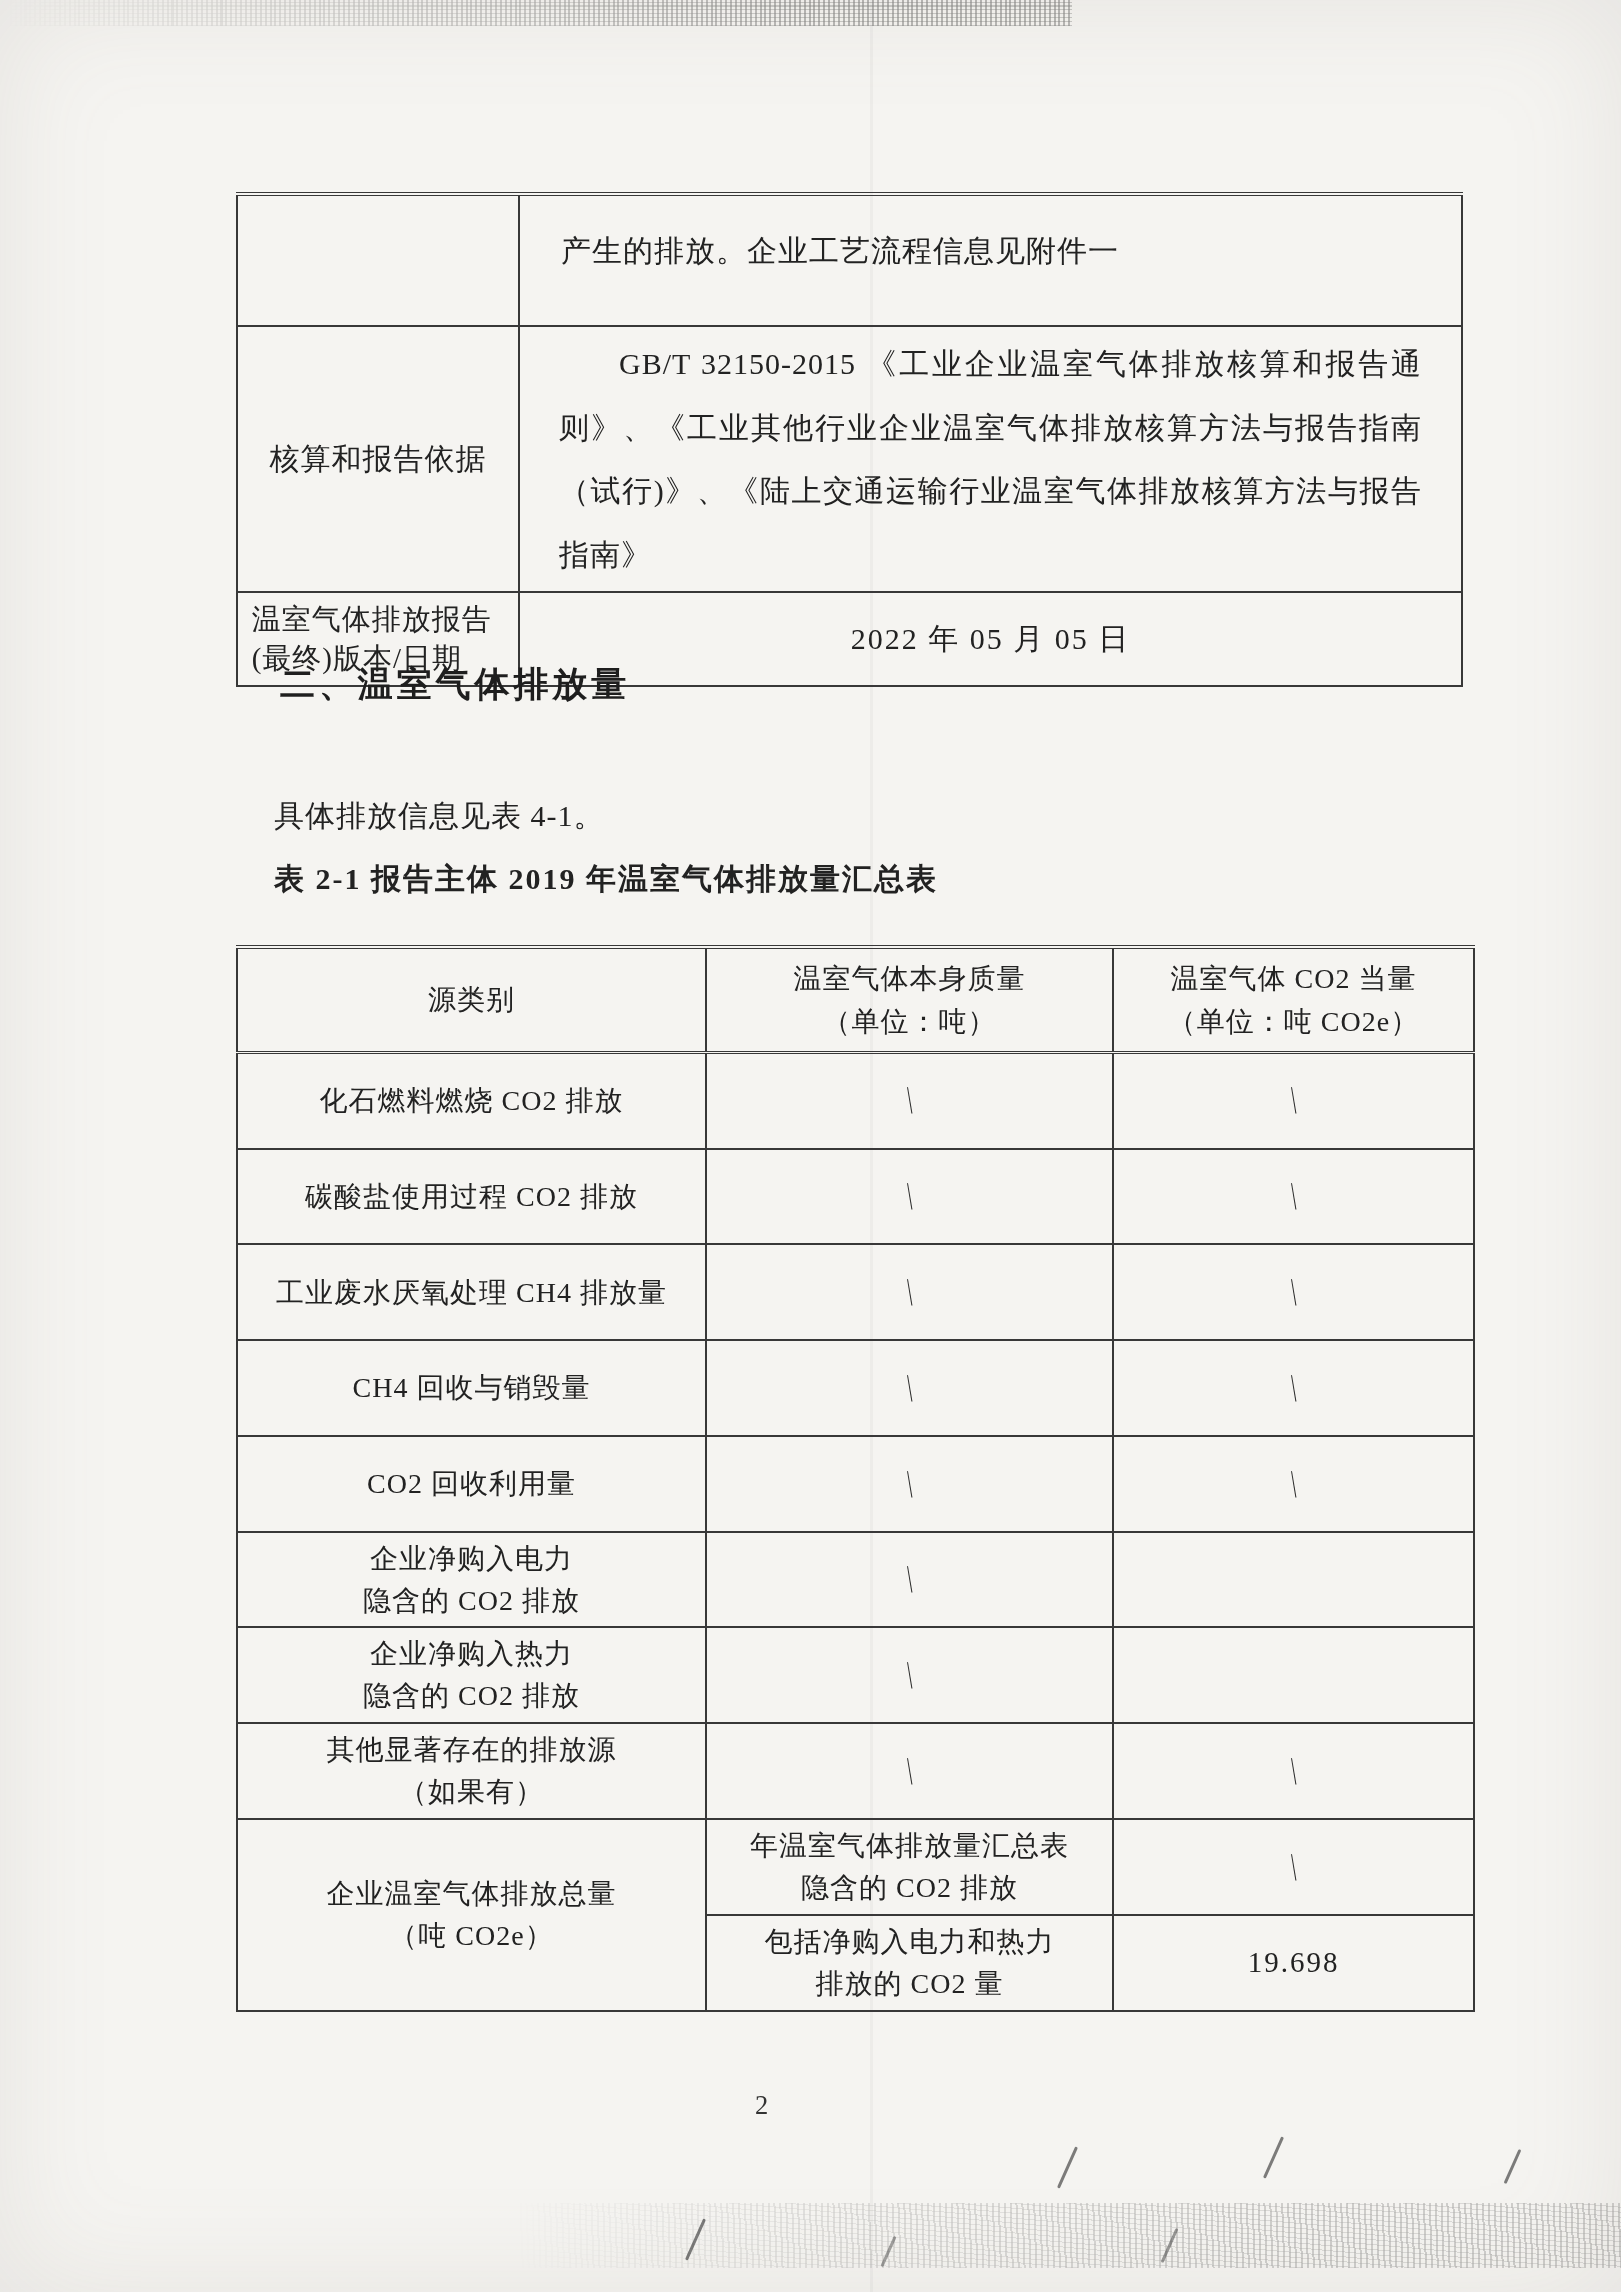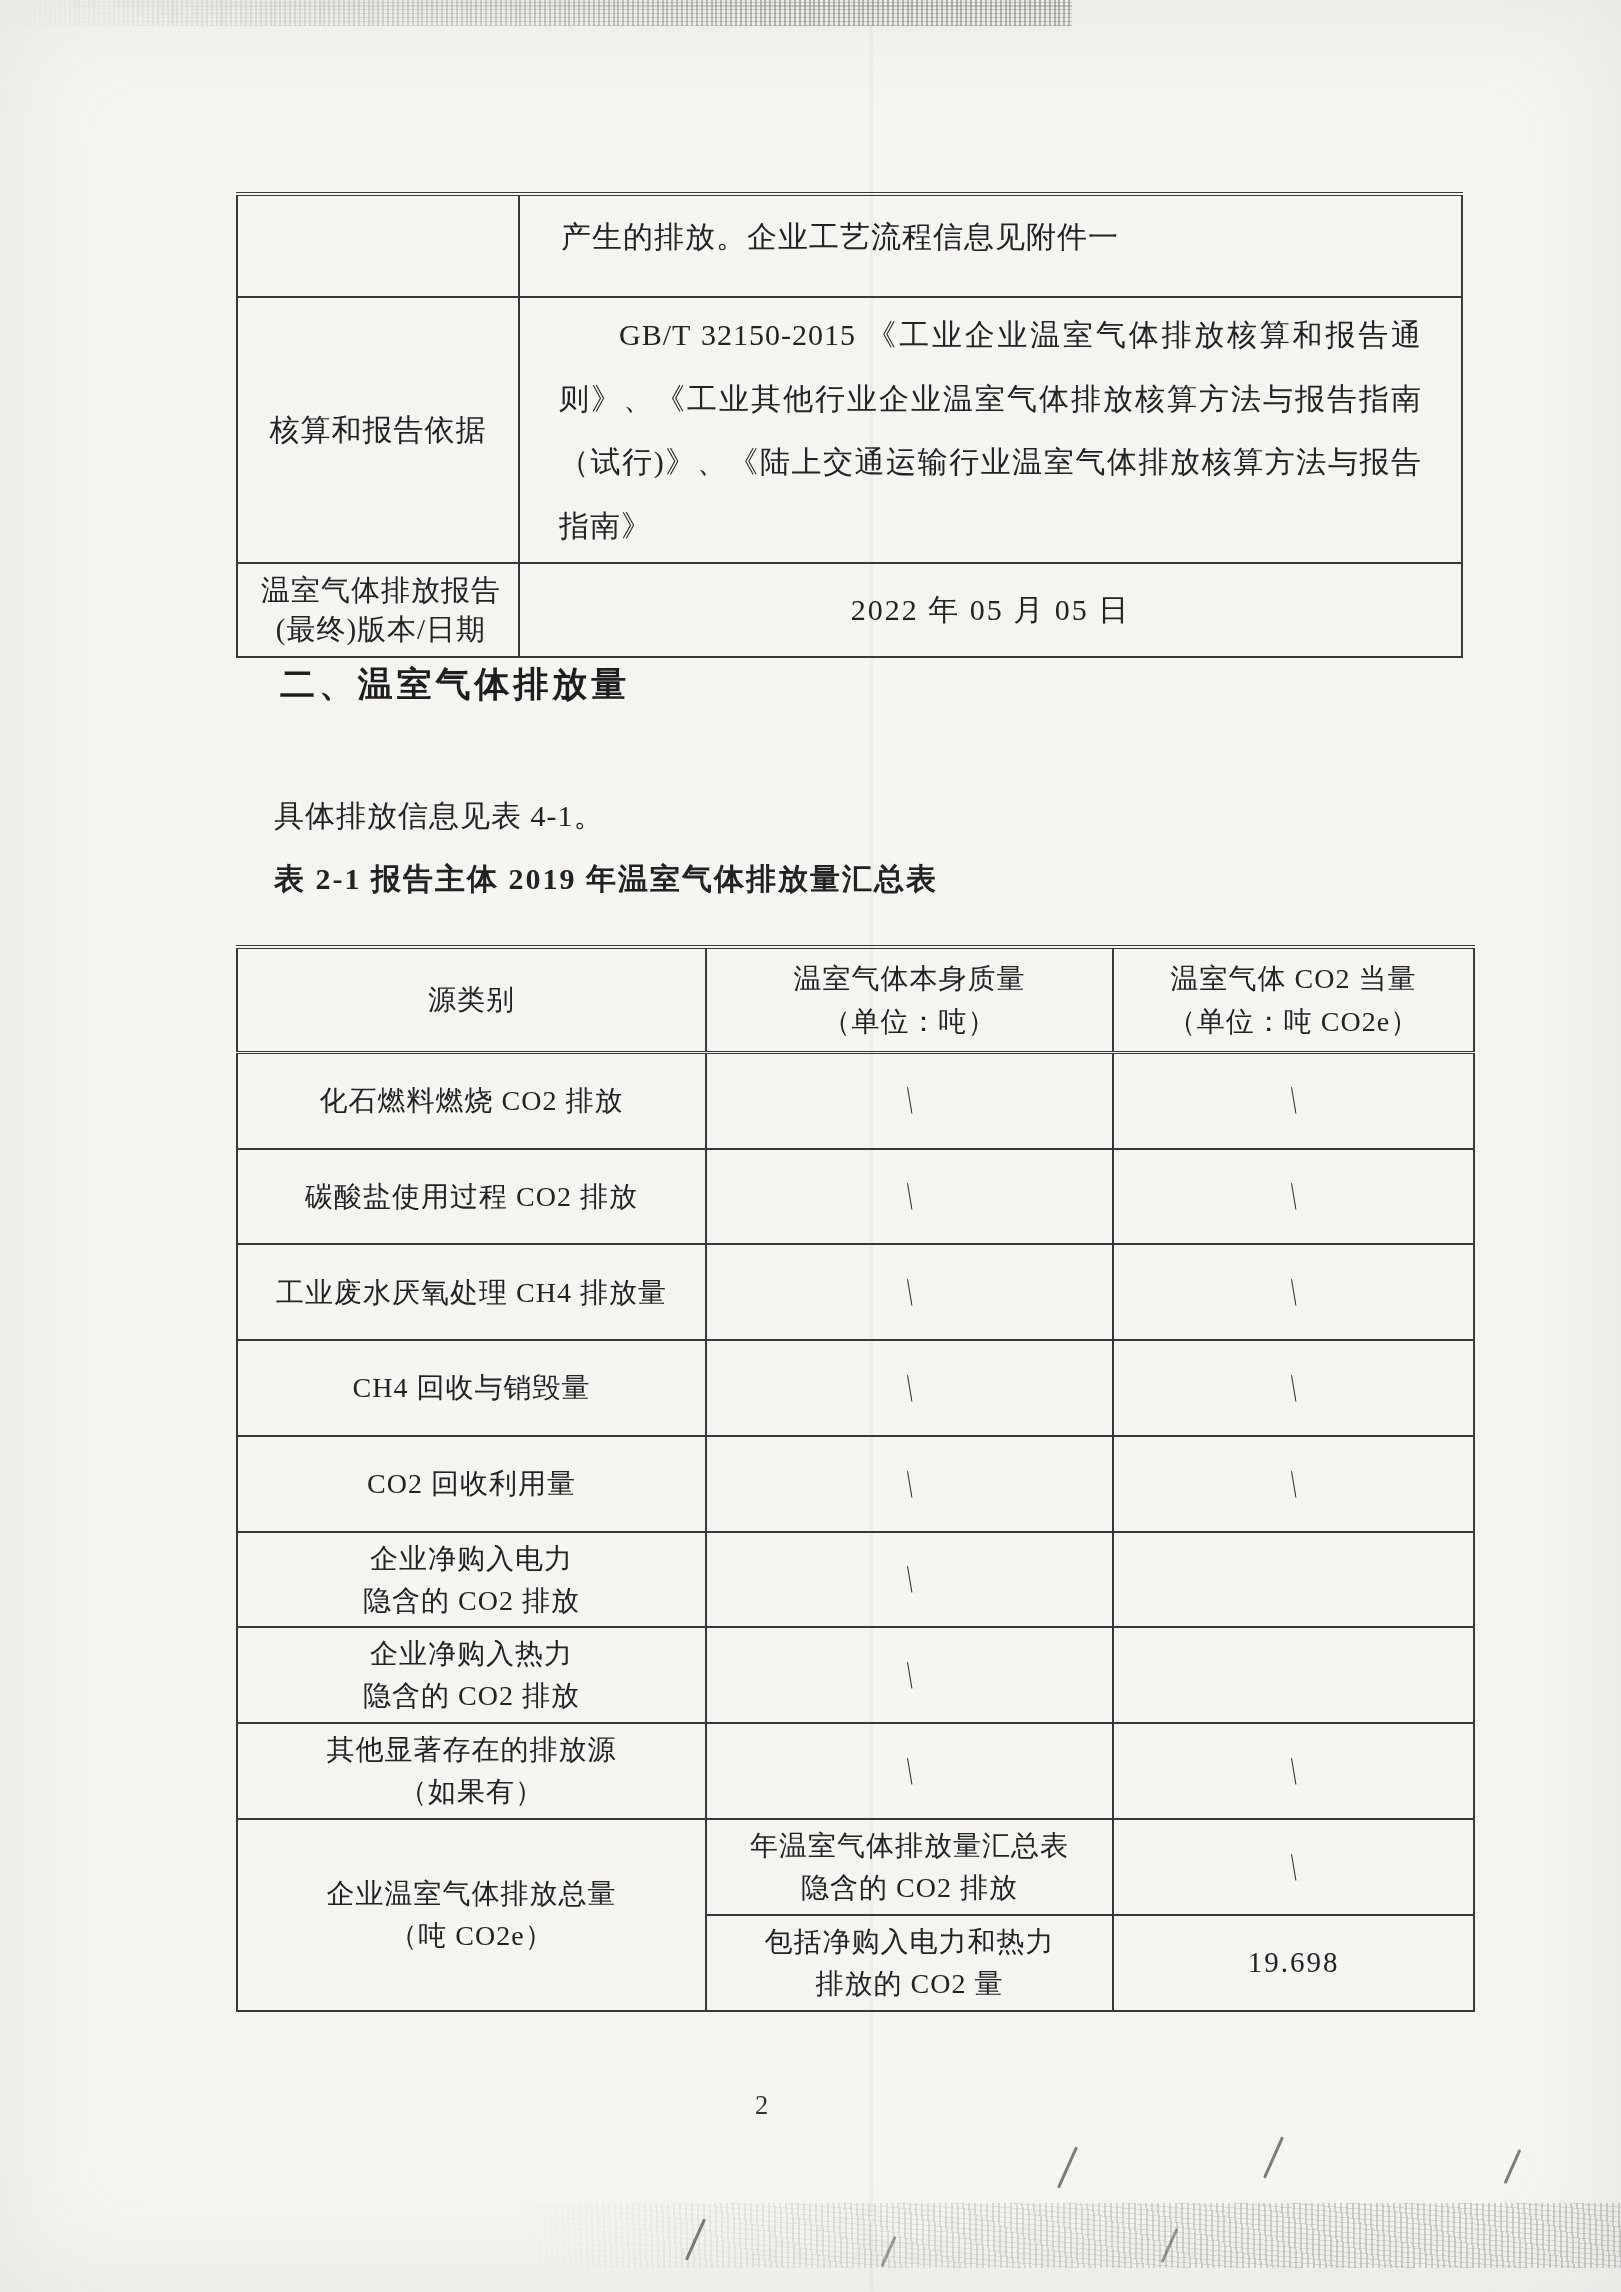--- a/index.html
+++ b/index.html
@@ -37,30 +37,30 @@
   
   table{border-collapse:collapse; table-layout:fixed;}
   .info-table{
     position:absolute; left:236px; top:192px; width:1227px;
     border:2.9px solid #383838; border-top:4.9px double #383838;
     font-size:30px; letter-spacing:1px;
   }
   .info-table td{border:2px solid #383838; vertical-align:middle;}
   .info-table .col-label{width:282px;}
   .info-table .label{text-align:center; padding:0 7.8px;}
-  .info-table .r1{height:103px;}
+  .info-table .r1{height:132px;}
   .info-table .r2{height:215px;}
   .info-table .r3{height:94px;}
   .info-table .r1 .content{padding:0 9.8px 17.6px 41px; vertical-align:middle; text-align:left;}
   .info-table .r2 .content{
     padding:5px 39px; text-align:justify; text-indent:2em; line-height:2.12;
   }
   .info-table .r3 .label{padding-left:13.7px; text-align:left; line-height:1.35; font-size:29px;}
   .info-table .r3 .content{text-align:center; letter-spacing:2px;}
-  .ln{display:block;text-align:center;}
+  .ln{display:block;}
   
   .h-section{
     position:absolute; left:274px; top:655px; margin:6px;
     font-size:35px; font-weight:700; letter-spacing:3.9px; color:#1e1e1e;
   }
   .p-intro{
     position:absolute; left:274px; top:796px; margin:0;
     font-size:30px; letter-spacing:1px;
   }
   .t-caption{

